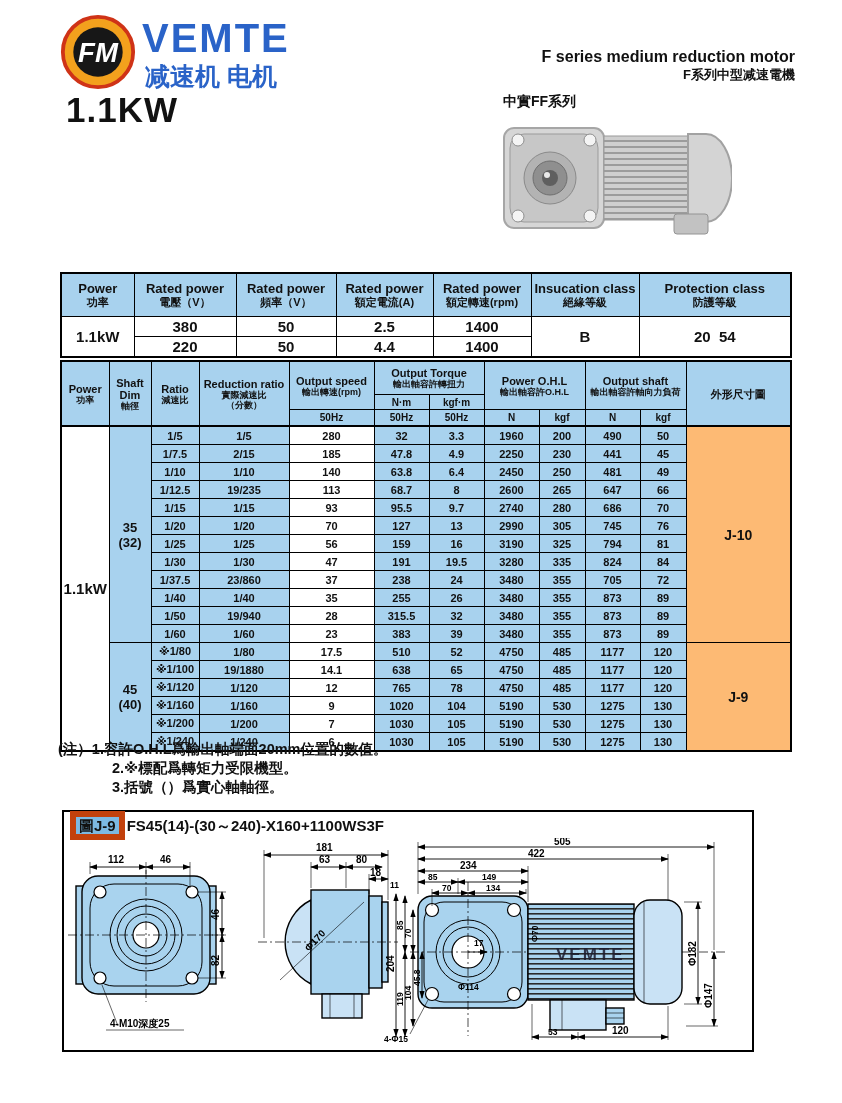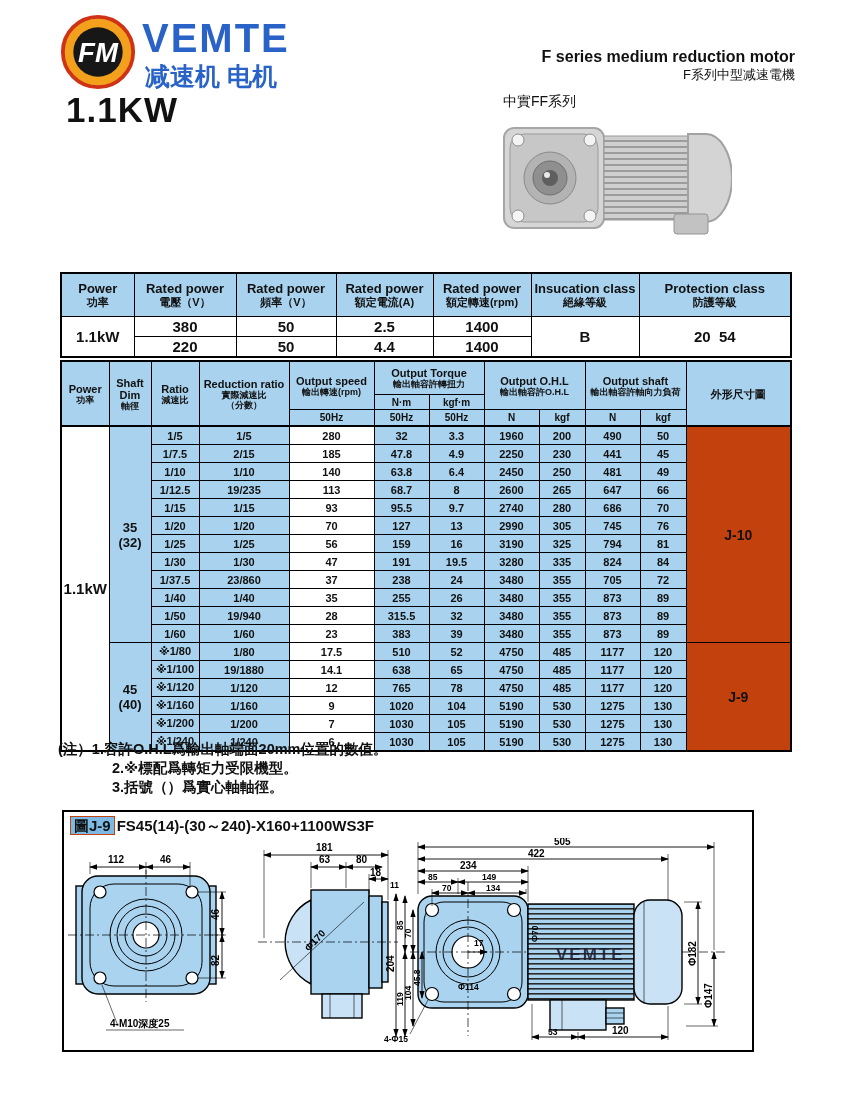--- a/index.html
+++ b/index.html
@@ -7,23 +7,23 @@
         font-family:"Liberation Sans","DejaVu Sans",sans-serif;color:#111;overflow:hidden;}
 
   
   .logo{position:absolute;left:60px;top:14px;width:76px;height:76px;}
   .brand{position:absolute;left:142px;top:16px;font-size:40px;font-weight:900;
          color:#2a63c8;letter-spacing:2px;font-style:normal;}
   .brand-sub{position:absolute;left:145px;top:60px;font-size:25px;font-weight:900;color:#2a63c8;}
   .title-en{position:absolute;left:400px;top:48px;width:395px;text-align:right;
             font-size:16px;font-weight:bold;}
   .title-cn{position:absolute;left:400px;top:66px;width:395px;text-align:right;
-            font-size:13px;font-weight:normal;}
+            font-size:13px;font-weight:bold;}
   .power-title{position:absolute;left:66px;top:90px;font-size:35px;font-weight:900;letter-spacing:1px;}
-  .series-label{position:absolute;left:503px;top:93px;font-size:14px;font-weight:normal;}
+  .series-label{position:absolute;left:503px;top:93px;font-size:14px;font-weight:bold;}
   .photo{position:absolute;left:498px;top:122px;width:234px;height:118px;}
 
   
   table{border-collapse:collapse;table-layout:fixed;}
   th,td{border:1px solid #000;text-align:center;vertical-align:middle;padding:0;overflow:hidden;}
   .t1{position:absolute;left:60px;top:272px;width:730px;border:2px solid #000;}
   .t1 th{background:#a8d2ee;height:42px;}
   .t1 .en{font-size:13px;font-weight:bold;line-height:15px;}
   .t1 .cn{font-size:11px;font-weight:bold;line-height:13px;}
   .t1 td{font-size:15px;font-weight:bold;height:19px;background:#fff;white-space:pre;}
@@ -32,31 +32,31 @@
   .t2 thead th{background:#a8d2ee;}
   .t2 thead tr.h1 th{height:32px;}
   .t2 thead tr.h2 th{height:14px;font-size:10px;font-weight:bold;}
   .t2 thead tr.h3 th{height:15px;font-size:10px;font-weight:bold;}
   .t2 .en{font-size:11px;font-weight:bold;line-height:12px;}
   .t2 .cn{font-size:9px;font-weight:bold;line-height:10px;}
   .t2 tbody td{height:17px;font-size:11px;font-weight:bold;background:#a8d2ee;}
   .t2 tbody td.speed-cell{background:#fff;}
   .t2 tbody td.power-cell{background:#fff;font-size:15px;}
   .t2 tbody td.shaft-cell{background:#a8d2ee;font-size:13px;line-height:15px;}
-  .t2 tbody td.outline-cell{background:#c2410c;font-size:14px;}
+  .t2 tbody td.outline-cell{background:#fdba74;font-size:14px;}
   .t2 thead{border-bottom:2px solid #000;}
 
   
   .notes{position:absolute;left:58px;top:740px;font-size:14.5px;font-weight:bold;line-height:19px;}
   .notes .ind{margin-left:54px;}
 
   
   .draw-box{position:absolute;left:62px;top:810px;width:688px;height:238px;border:2px solid #000;}
   .fig-line{position:absolute;left:6px;top:5px;font-size:15px;font-weight:bold;}
-  .fig-tag{background:#7db9e2;border:1px solid #c2410c;padding:0 3px;margin-right:2px;}
+  .fig-tag{background:#7db9e2;border:6px solid #c2410c;padding:0 3px;margin-right:2px;}
   .dwg{position:absolute;left:2px;top:26px;}
 
   .part{fill:#a9d3ee;stroke:#000;stroke-width:1.4;}
   .part2{fill:#c9e2f5;stroke:#000;stroke-width:1.4;}
   .ln{fill:none;stroke:#000;stroke-width:1;}
   .dim{stroke:#000;stroke-width:0.9;fill:none;}
   .ext{stroke:#000;stroke-width:0.6;}
   .cl{stroke:#000;stroke-width:0.7;stroke-dasharray:9 3 2 3;fill:none;}
   text.d{font-size:10px;font-weight:bold;fill:#000;}
   text.s{font-size:8.5px;font-weight:bold;fill:#000;}
@@ -197,21 +197,21 @@
           </th>
         <th rowspan="2">
             <div class="en">Output speed</div>
             <div class="cn">輸出轉速(rpm)</div>
           </th>
         <th colspan="2">
             <div class="en">Output Torque</div>
             <div class="cn">輸出軸容許轉扭力</div>
           </th>
         <th colspan="2" rowspan="2">
-            <div class="en">Output O.H.L</div>
+            <div class="en">Power O.H.L</div>
             <div class="cn">輸出軸容許O.H.L</div>
           </th>
         <th colspan="2" rowspan="2">
             <div class="en">Output shaft</div>
             <div class="cn">輸出軸容許軸向力負荷</div>
           </th>
         <th rowspan="3">
             <div class="cn" style="font-size:11px">外形尺寸圖</div>
           </th>
       </tr>

